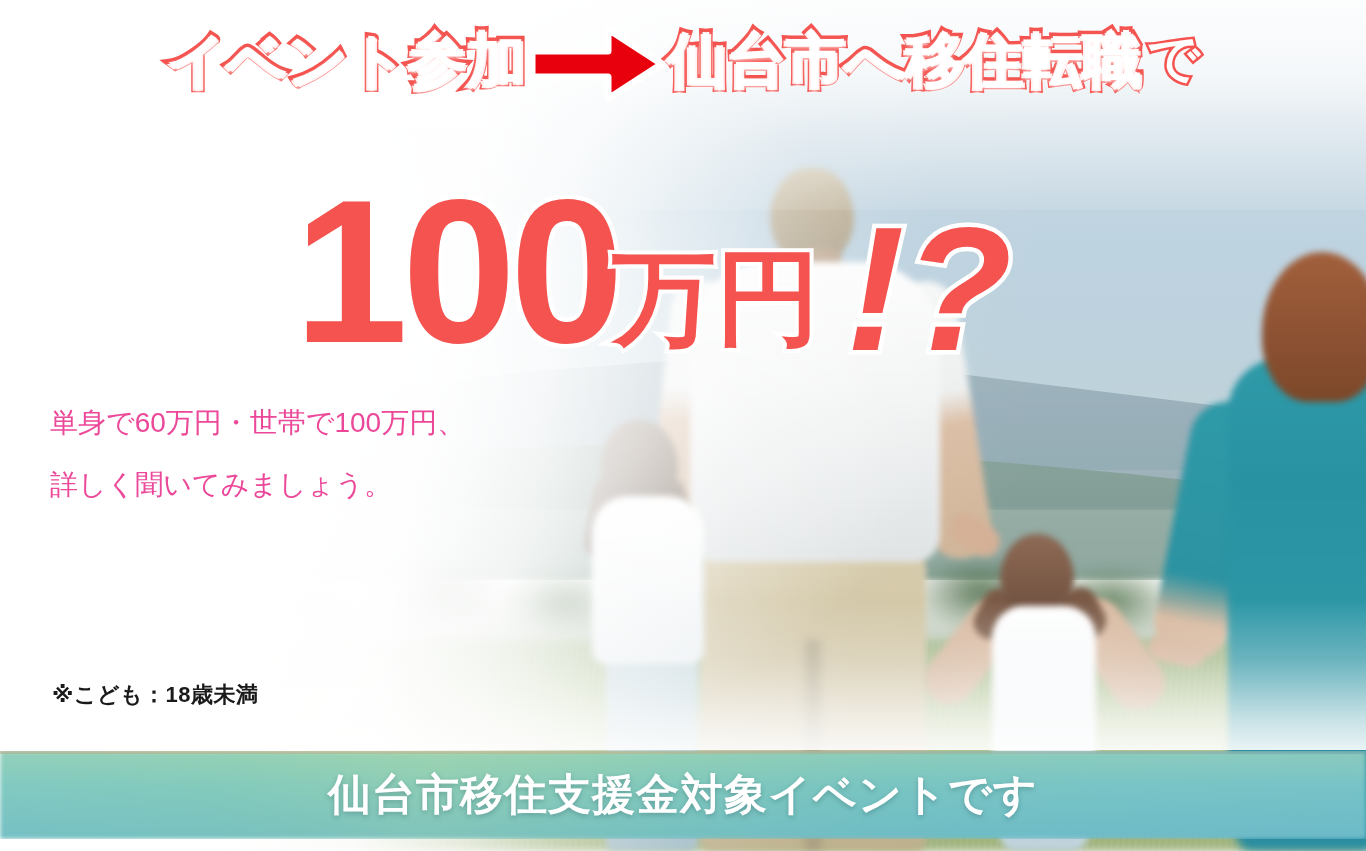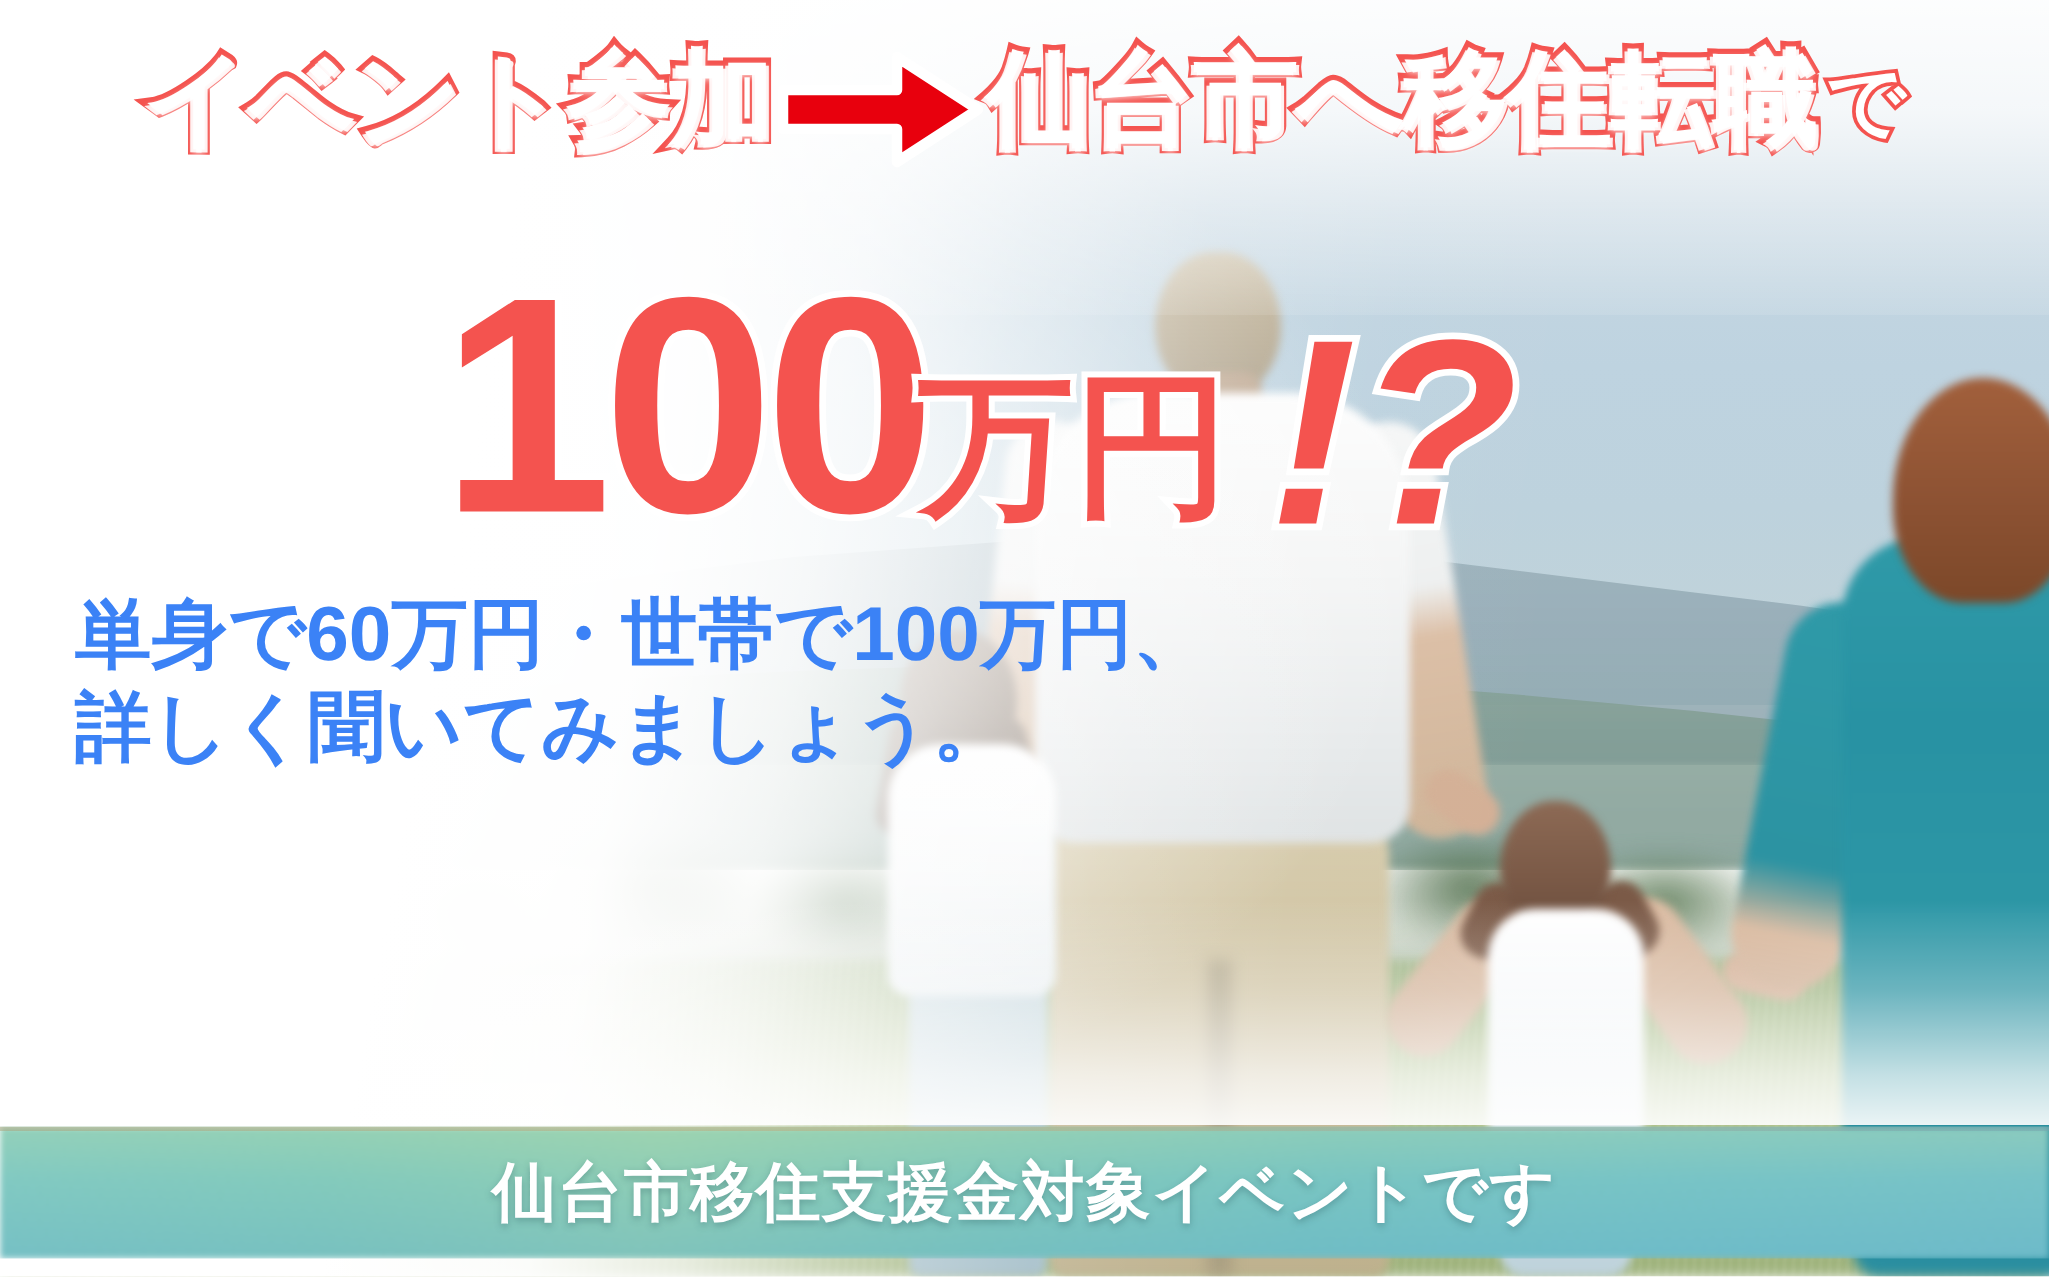--- a/index.html
+++ b/index.html
@@ -291,21 +291,21 @@
     text-align: center;
     white-space: nowrap;
     line-height: 1;
     z-index: 12;
   }
   .hl-seg {
     display: inline-block;
     vertical-align: baseline;
     font-weight: 900;
     color: #ffffff;
-    font-size: 70px;
+    font-size: 60px;
     letter-spacing: -1px;
     -webkit-text-stroke: 7px #f4534f;
     paint-order: stroke fill;
     text-shadow:
        2px 2px 0 rgba(255,255,255,0.9),
       -2px 2px 0 rgba(255,255,255,0.9),
        0 3px 4px rgba(255,255,255,0.85);
   }
   .hl-tail {
     display: inline-block;
@@ -374,23 +374,23 @@
   }
 
   
   .body-copy {
     position: absolute;
     left: 50px;
     top: 392px;
     z-index: 13;
   }
   .body-copy .line {
-    font-size: 51px;
-    font-weight: 700;
-    color: #3b82f6;
+    font-size: 28px;
+    font-weight: 400;
+    color: #ec4899;
     line-height: 62px;
     white-space: nowrap;
     letter-spacing: 0px;
   }
   .note {
     position: absolute;
     left: 52px;
     top: 680px;
     font-size: 22px;
     font-weight: 700;
@@ -501,20 +501,21 @@
   </div>
 
   <div class="bignum">
     <span class="bn-100">100</span><span class="bn-man">万円</span><span class="bn-bang">!?</span>
   </div>
 
   <div class="body-copy">
     <div class="line">単身で60万円・世帯で100万円、</div>
     <div class="line">詳しく聞いてみましょう。</div>
   </div>
+  <div class="note">※こども：18歳未満</div>
 
   <div class="banner">
     <div class="banner-bg"></div>
     <div class="banner-top-edge"></div>
     <div class="banner-text">仙台市移住支援金対象イベントです</div>
   </div>
 
 </div>
 
 </body></html>

